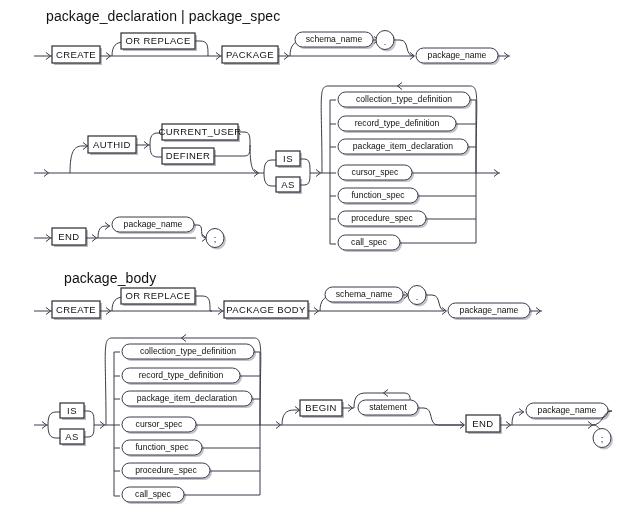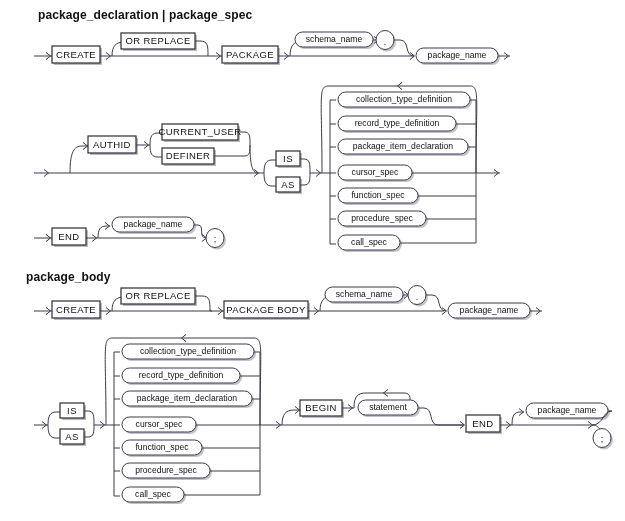--- a/index.html
+++ b/index.html
@@ -1,41 +1,41 @@
 <!DOCTYPE html>
 <html><head>
 <meta charset="utf-8">
 <style>
   html,body{margin:0;padding:0;background:#ffffff;}
   body{width:625px;height:521px;position:relative;overflow:hidden;
        font-family:"Liberation Sans",sans-serif;color:#1a1a1a;}
   .diagram-title{
-    position:absolute;font-size:12px;font-weight:bold;color:#111;
-    letter-spacing:0.1px;white-space:nowrap;
+    position:absolute;font-size:14px;font-weight:normal;color:#111;
+    letter-spacing:0.1px;white-space:nowrap;margin-left:8px;
   }
   svg{position:absolute;left:0;top:0;width:625px;height:521px;}
   .rail{fill:none;stroke:#3b3b4a;stroke-width:1;}
   .term-box{fill:#ffffff;stroke:#2b2b33;stroke-width:1.2;}
   .term-shadow{fill:#b9b9c2;stroke:none;}
   .nonterm{fill:#ffffff;stroke:#3b3b4a;stroke-width:1;}
   .nonterm-shadow{fill:#c2c2cb;stroke:none;}
   .lit-text{font-family:"Liberation Sans",sans-serif;font-size:9.5px;fill:#111;
             text-anchor:middle;dominant-baseline:middle;letter-spacing:0.4px;}
   .nt-text{font-family:"Liberation Sans",sans-serif;font-size:8.6px;fill:#111;
            text-anchor:middle;dominant-baseline:middle;}
   .punct-text{font-family:"Liberation Sans",sans-serif;font-size:9px;fill:#111;
               text-anchor:middle;dominant-baseline:middle;}
   .arrowhead{fill:none;stroke:#3b3b4a;stroke-width:1;}
 </style>
 </head>
 <body>
 
 <div class="diagram-title" style="left:38px;top:8px;">package_declaration | package_spec</div>
 
-<div class="diagram-title" style="left:26px;top:270px;">package_body</div>
+<div class="diagram-title" style="left:56px;top:270px;">package_body</div>
 
 <svg viewBox="0 0 625 521">
 
   <g>
 
     <g>
 
       <path class="rail" d="M34,56 H52"></path>
       <path class="arrowhead" d="M46,52.5 L50.5,56 L46,59.5"></path>
 

